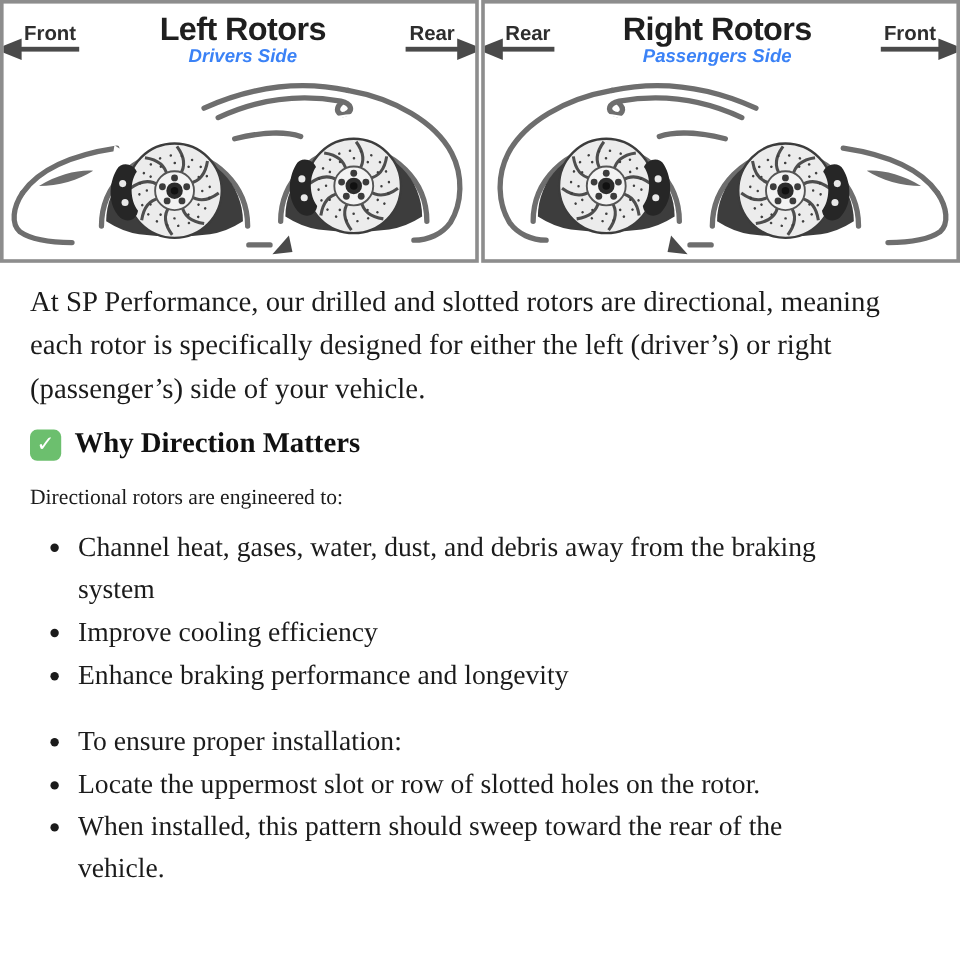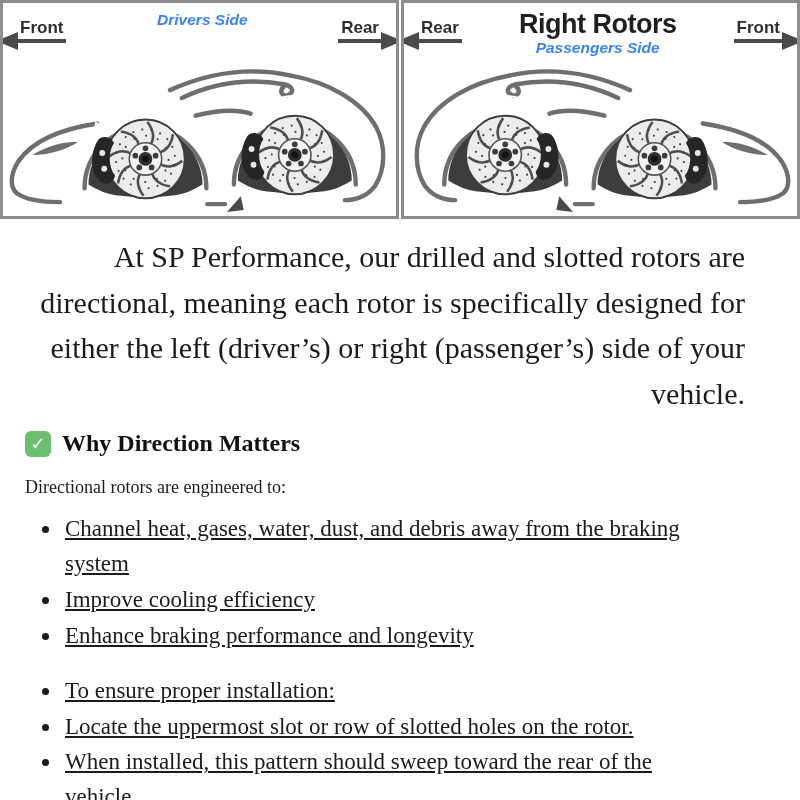--- a/index.html
+++ b/index.html
@@ -52,35 +52,35 @@
     font-size:15.5px; font-weight:bold; font-style:italic;
     color:#3b82f6; margin-top:1px;
   }
   .car-wrap { position:absolute; left:0; right:0; bottom:0; z-index:1; }
   .car-wrap svg { display:block; }
   .sk { stroke:#6e6e6e; stroke-width:4.5; fill:none; stroke-linecap:round; }
 
   
   .content { padding:0 28px 20px 25px; }
   .intro {
-    font-size:30px; line-height:1.52; margin:15px 0 0 0; max-width:720px;text-align:right;
+    font-size:24px; line-height:1.52; margin:15px 0 0 0; max-width:720px;
   }
   .heading {
     font-size:24px; margin:12px 0 0 0;
     display:flex; align-items:center; gap:11px; line-height:1.25;
   }
   .heading.bold { font-weight:bold; color:#111; }
   .heading.light { font-weight:normal; color:#222; margin-top:22px; }
   .lead { font-size:18px; line-height:1.52; margin:16px 0 0 0; }
   ul.bullets {
     margin:10px 0 0 0; padding:0 0 0 37px;
     font-size:23px; line-height:1.52; max-width:655px;
   }
   ul.bullets.second { margin-top:20px; }
-  ul.bullets li { margin:1px 0; padding-left:3px;text-decoration:underline; }
+  ul.bullets li { margin:1px 0; padding-left:3px; }
 
   .check-icon {
     width:26px; height:26px; flex:0 0 26px;
     background:#6cbf6e; border-radius:6px;
     color:#fff; display:inline-flex; align-items:center; justify-content:center;
     font-family:"DejaVu Sans", sans-serif; font-size:18px; font-weight:bold;
     position:relative; top:1px;
   }
   .mag-icon { flex:0 0 27px; position:relative; top:2px; }
 </style>
@@ -90,20 +90,21 @@
 <div class="page">
 
   <div class="panels">
 
     <section class="panel">
       <div class="panel-header">
         <div class="dir dir-left">
           <span>Front</span>
         </div>
         <div class="titles">
+          <div class="panel-title">Left Rotors</div>
           <div class="panel-sub">Drivers Side</div>
         </div>
         <div class="dir dir-right">
           <span>Rear</span>
         </div>
       </div>
       <div class="car-wrap" id="car-left">
           <svg viewBox="0 0 400 178" width="100%" xmlns="http://www.w3.org/2000/svg" role="img">
             <g>
               <path class="sk" d="M 16 122 C 30 102 56 90 96 84"></path>

